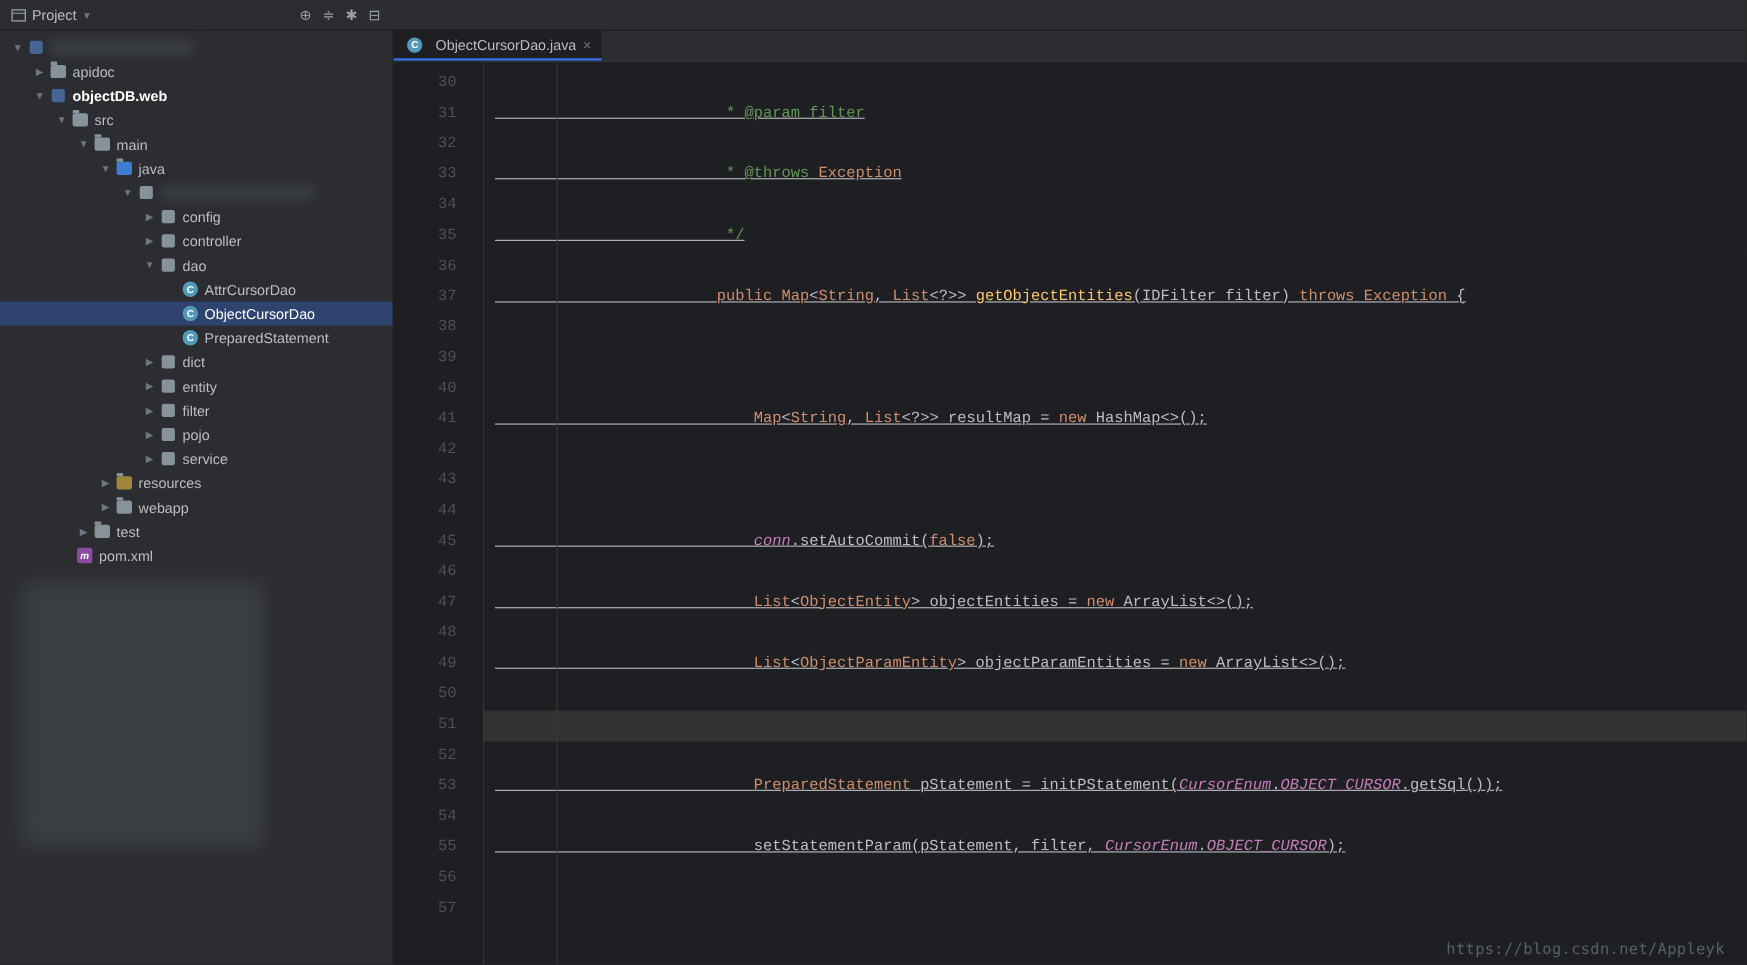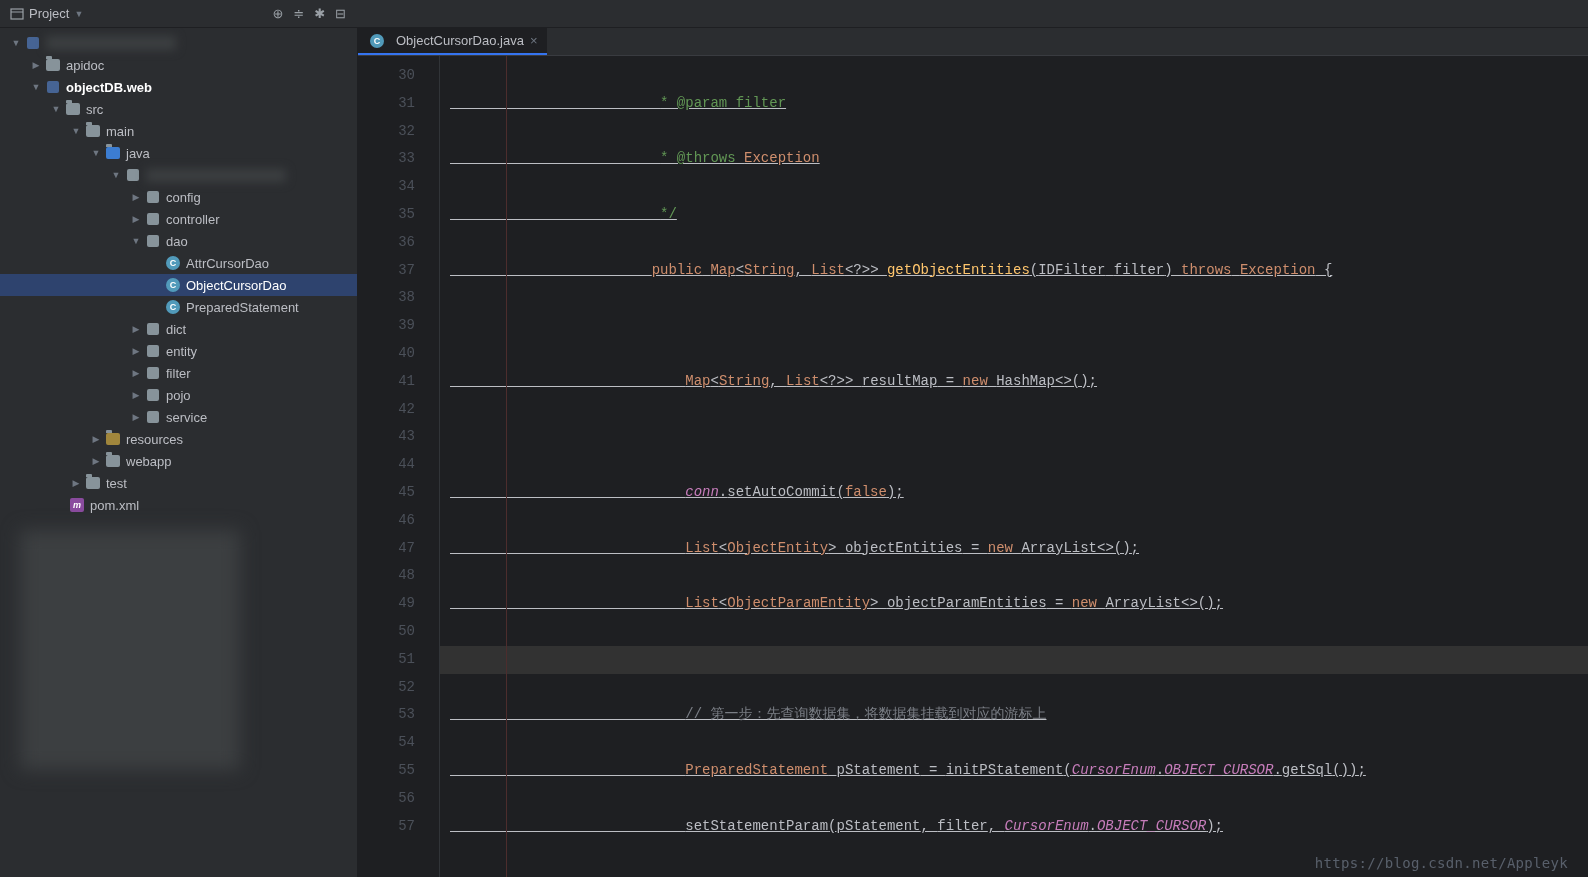--- a/index.html
+++ b/index.html
@@ -353,21 +353,20 @@
 <div class="code-line">                         <span class="k-doc"><span>* @throws </span></span><span class="k-keyword">Exception</span></div>
 <div class="code-line">                         <span class="k-doc">*/</span></div>
 <div class="code-line">                        <span class="k-keyword">public</span> <span class="k-keyword">Map</span>&lt;<span class="k-keyword">String</span>, <span class="k-keyword">List</span>&lt;?&gt;&gt; <span class="k-method">getObjectEntities</span>(<span>IDFilter</span> <span>filter</span>) <span class="k-keyword">throws</span> <span class="k-keyword">Exception</span> {</div>
 <div class="code-line"></div>
 <div class="code-line">                            <span class="k-keyword">Map</span>&lt;<span class="k-keyword">String</span>, <span class="k-keyword">List</span>&lt;?&gt;&gt; <span>resultMap</span> = <span class="k-keyword">new</span> <span>HashMap</span>&lt;&gt;();</div>
 <div class="code-line"></div>
 <div class="code-line">                            <span class="k-static">conn</span>.<span>setAutoCommit</span>(<span class="k-false">false</span>);</div>
 <div class="code-line">                            <span class="k-keyword">List</span>&lt;<span class="k-keyword">ObjectEntity</span>&gt; <span>objectEntities</span> = <span class="k-keyword">new</span> <span>ArrayList</span>&lt;&gt;();</div>
 <div class="code-line">                            <span class="k-keyword">List</span>&lt;<span class="k-keyword">ObjectParamEntity</span>&gt; <span>objectParamEntities</span> = <span class="k-keyword">new</span> <span>ArrayList</span>&lt;&gt;();</div>
 <div class="code-line current"></div>
-<div class="code-line">                            <span class="k-comment">// 第一步：先查询数据集，将数据集挂载到对应的游标上</span></div>
 <div class="code-line">                            <span class="k-keyword">PreparedStatement</span> <span>pStatement</span> = <span>initPStatement</span>(<span class="k-static">CursorEnum</span>.<span class="k-static">OBJECT_CURSOR</span>.<span>getSql</span>());</div>
 <div class="code-line">                            <span>setStatementParam</span>(<span>pStatement</span>, <span>filter</span>, <span class="k-static">CursorEnum</span>.<span class="k-static">OBJECT_CURSOR</span>);</div>
 
 
 
 
 
 
 
 

